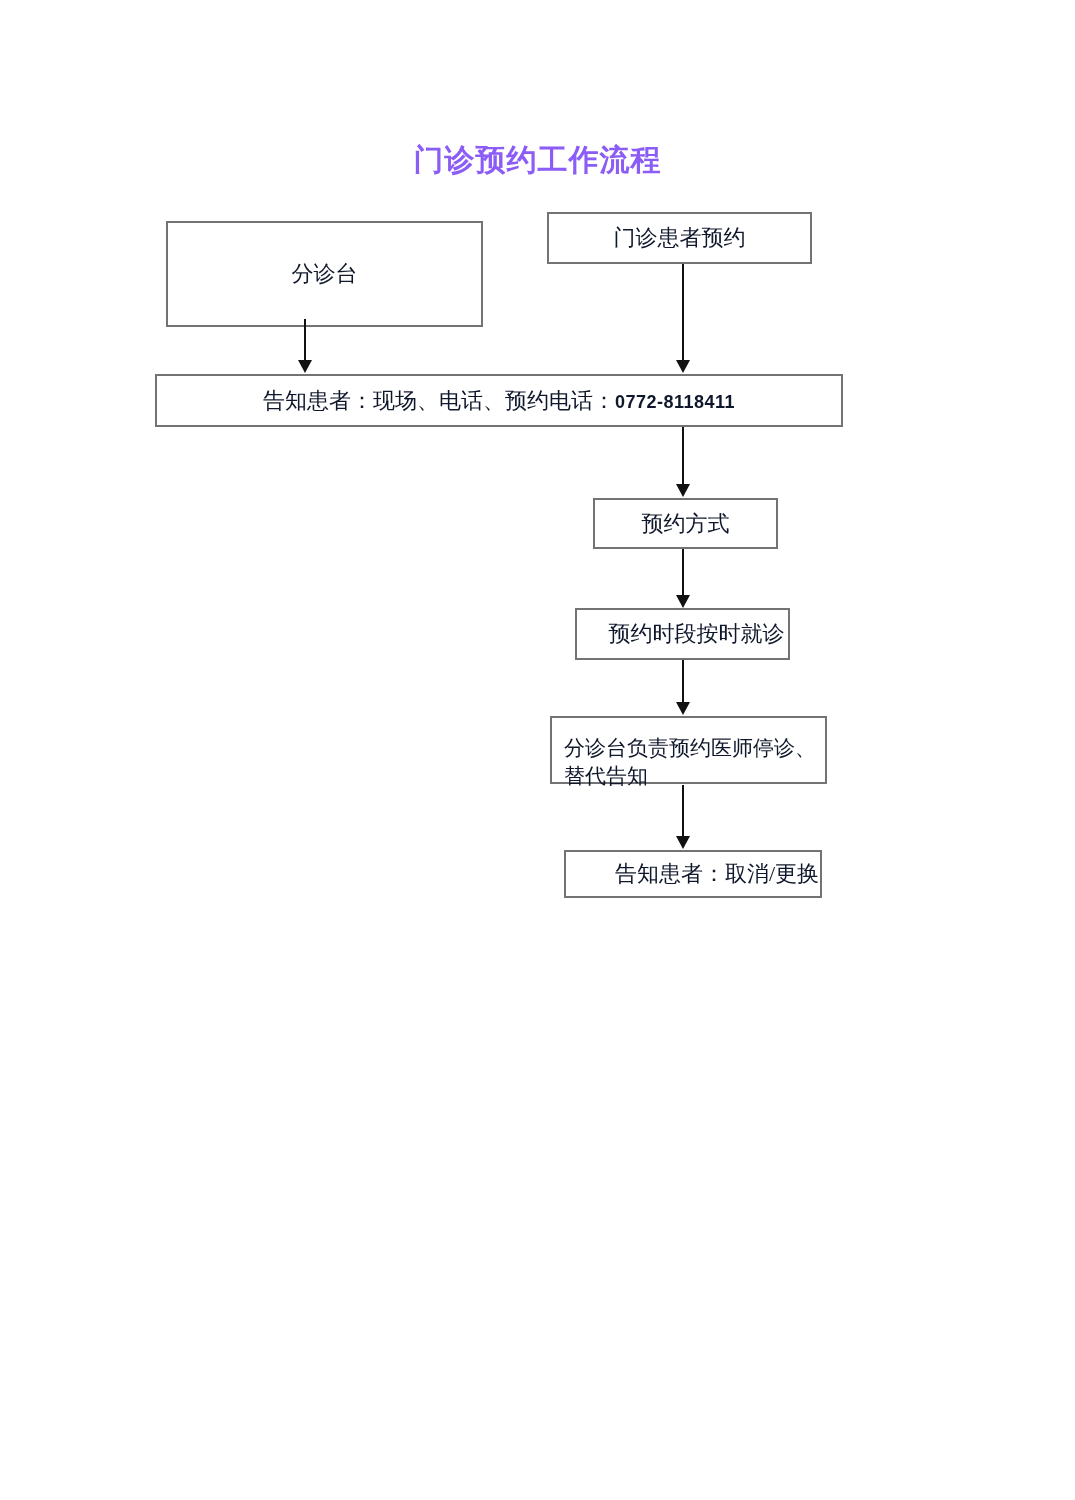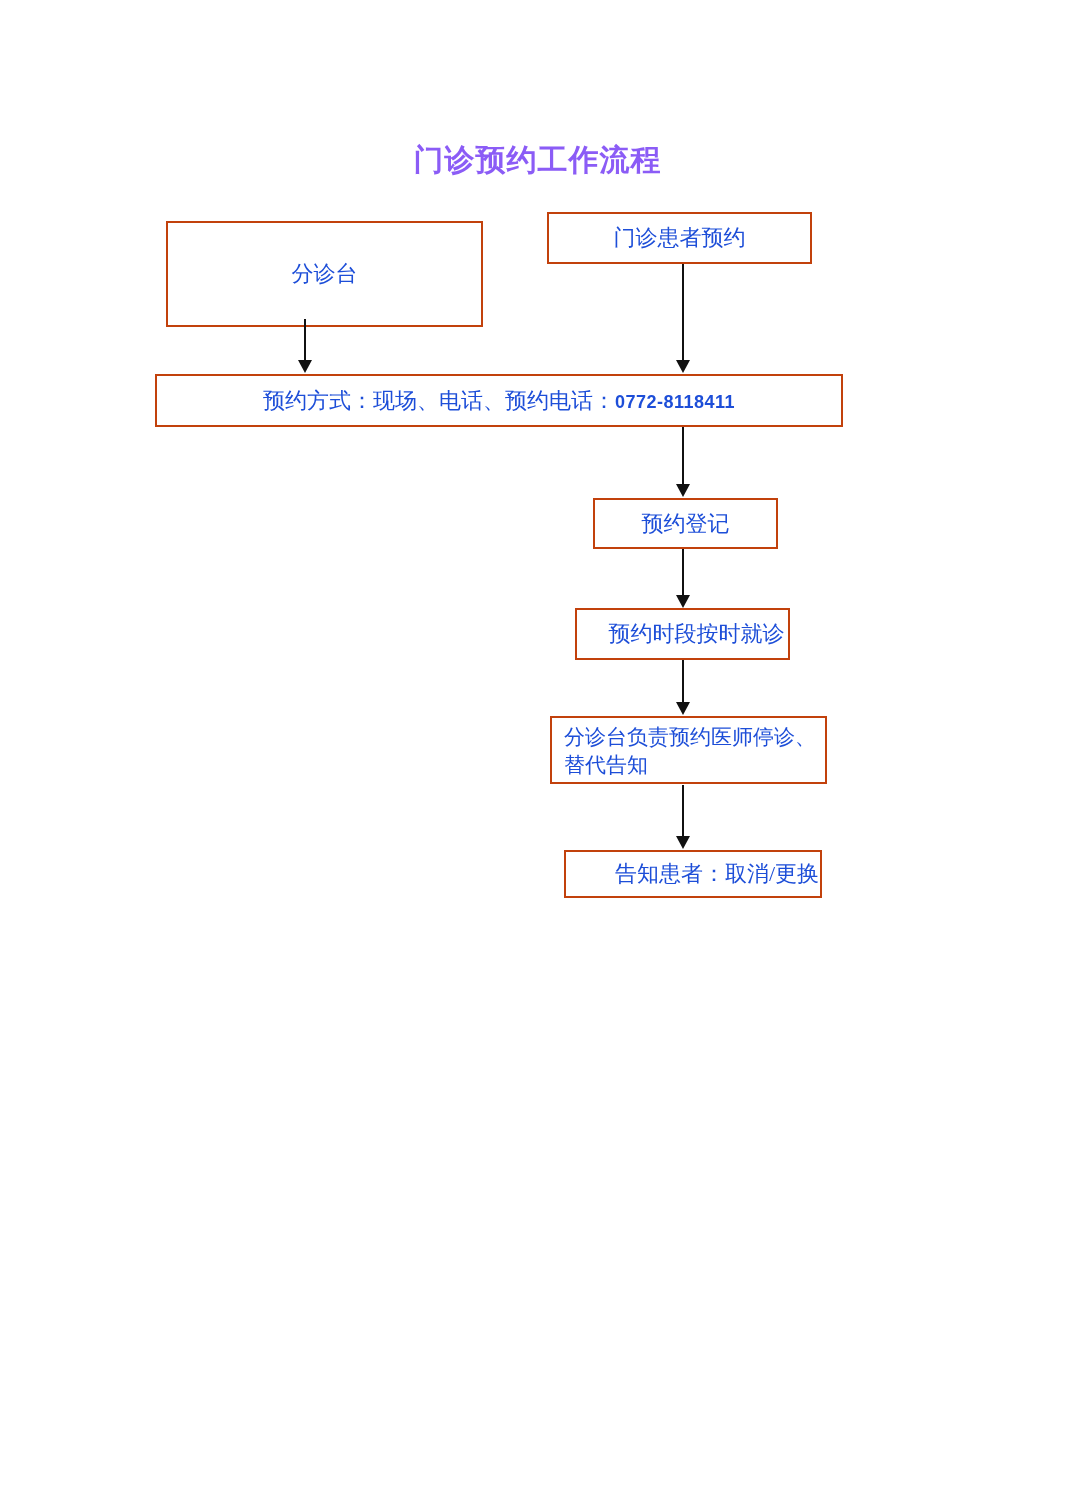--- a/index.html
+++ b/index.html
@@ -24,39 +24,39 @@
     margin: 0;
     text-align: center;
     font-size: 30px;
     font-weight: bold;
     letter-spacing: 1px;
     color: #8b5cf6;
   }
   .node {
     position: absolute;
     box-sizing: border-box;
-    border: 2px solid #c2410c;
+    border: 2px solid #737373;
     background: #ffffff;
     display: flex;
     align-items: center;
     justify-content: center;
     text-align: center;
     font-size: 22px;
     line-height: 1.25;
-    color: #1d4ed8;
+    color: #0f172a;
   }
   #n-triage       { left: 166px; top: 221px; width: 317px; height: 106px; }
   #n-outpatient   { left: 547px; top: 212px; width: 265px; height:  52px; }
   #n-methods      { left: 155px; top: 374px; width: 688px; height:  53px; }
   #n-registration { left: 593px; top: 498px; width: 185px; height:  51px; }
   #n-ontime       { left: 575px; top: 608px; width: 215px; height:  52px; padding-left: 28px; }
   #n-suspension   {
     left: 550px; top: 716px; width: 277px; height: 68px;
     justify-content: flex-start; align-items: flex-start;
-    text-align: left; padding: 5px 8px 0 12px;
+    text-align: left; padding: 16px 8px 0 12px;
     font-size: 21px; line-height: 28px;
   }
   #n-notify       { left: 564px; top: 850px; width: 258px; height:  48px; padding-left: 48px; }
   .phone {
     font-family: "Liberation Sans", "DejaVu Sans", sans-serif;
     font-weight: bold;
     font-size: 18px;
     letter-spacing: 0.5px;
   }
   .arrow {
@@ -99,25 +99,25 @@
 
   <div class="node" id="n-triage">
     <span>分诊台</span>
   </div>
 
   <div class="node" id="n-outpatient">
     <span>门诊患者预约</span>
   </div>
 
   <div class="node" id="n-methods">
-    <span><span>预约方式：现场、电话、预约电话：</span><span class="phone">0772-8118411</span></span>
+    <span><span>告知患者：现场、电话、预约电话：</span><span class="phone">0772-8118411</span></span>
   </div>
 
   <div class="node" id="n-registration">
-    <span>预约登记</span>
+    <span>预约方式</span>
   </div>
 
   <div class="node" id="n-ontime">
     <span>预约时段按时就诊</span>
   </div>
 
   <div class="node" id="n-suspension">
     <span>分诊台负责预约医师停诊、替代告知</span>
   </div>
 

